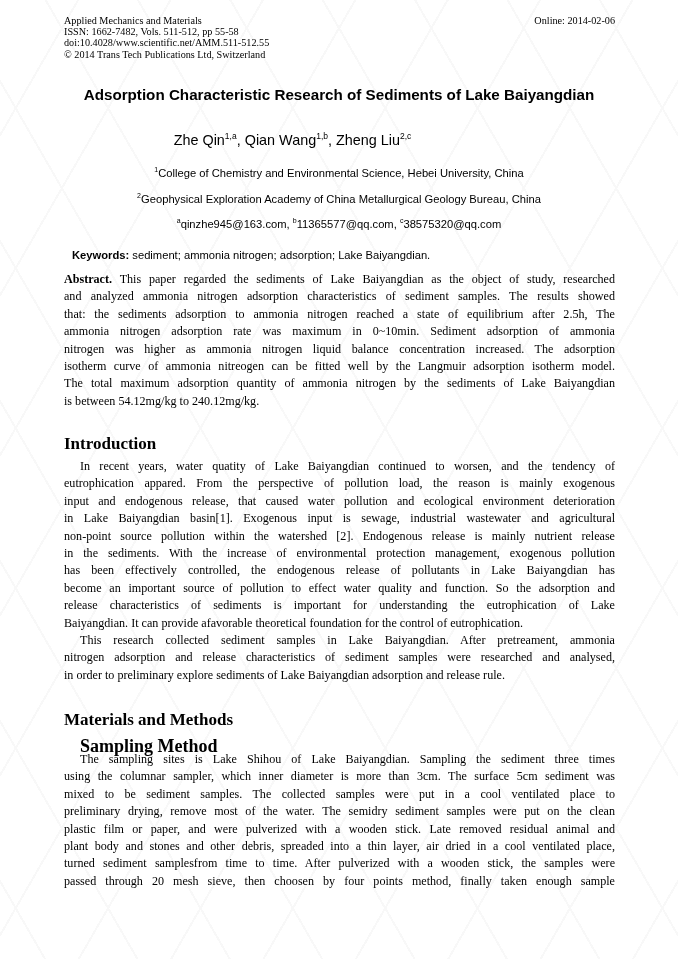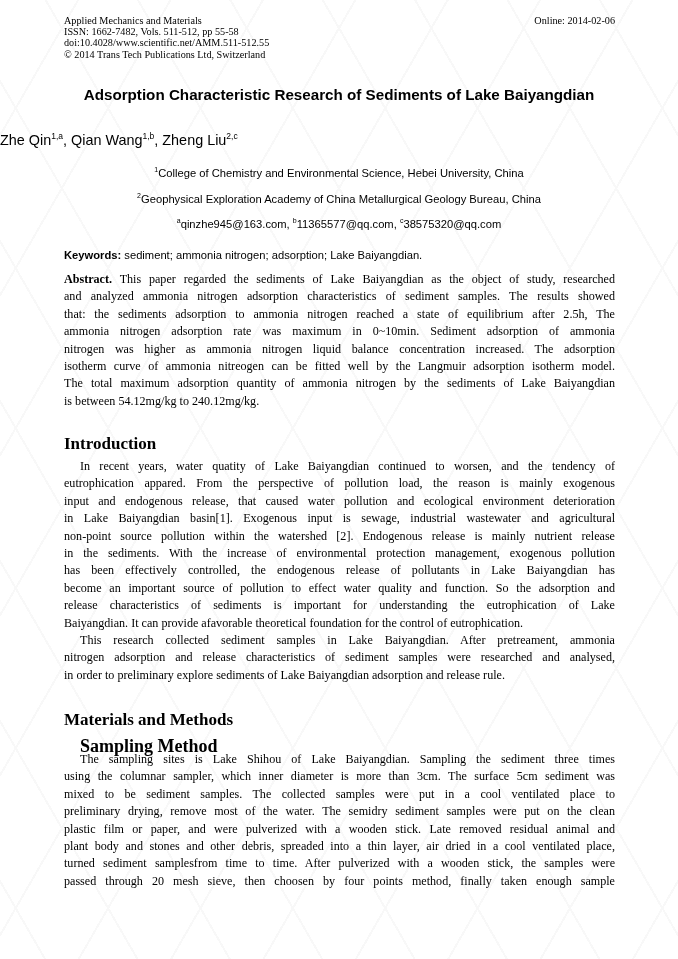--- a/index.html
+++ b/index.html
@@ -18,31 +18,31 @@
     .header {
       position: absolute; top: 15px; left: 64px; width: 551px;
       font-size: 10.2px; line-height: 11.2px;
     }
     .header .online { position: absolute; right: 0; top: 0; }
     .title {
       position: absolute; top: 86px; left: 0; width: 678px; text-align: center;
       font-family: "Liberation Sans", sans-serif; font-weight: bold; font-size: 15.2px;
     }
     .authors {
-      position: absolute; top: 131px; left: 0; width: 585px; text-align: left;
+      position: absolute; top: 131px; left: 0; width: 585px; text-align: center;
       font-family: "Liberation Sans", sans-serif; font-size: 14.4px;
     }
     .authors sup { font-size: 8.5px; vertical-align: 6px; }
     .aff {
       position: absolute; left: 0; width: 678px; text-align: center;
       font-family: "Liberation Sans", sans-serif; font-size: 11.2px;
     }
     .aff sup { font-size: 7px; vertical-align: 5px; }
     .kw {
-      position: absolute; top: 249px; left: 64px; width: 551px;
+      position: absolute; top: 249px; left: 72px; width: 551px;
       font-family: "Liberation Sans", sans-serif; font-size: 11.2px;
     }
     .kw b { font-weight: bold; }
     .body-text {
       position: absolute; left: 64px; width: 551px;
       font-size: 12.1px; line-height: 17.4px; text-align: justify;
     }
     .body-text .ln { display: block; text-align: justify; text-align-last: justify; white-space: nowrap; }
     .body-text .ln.last { text-align-last: left; }
     .indent { text-indent: 16px; }

